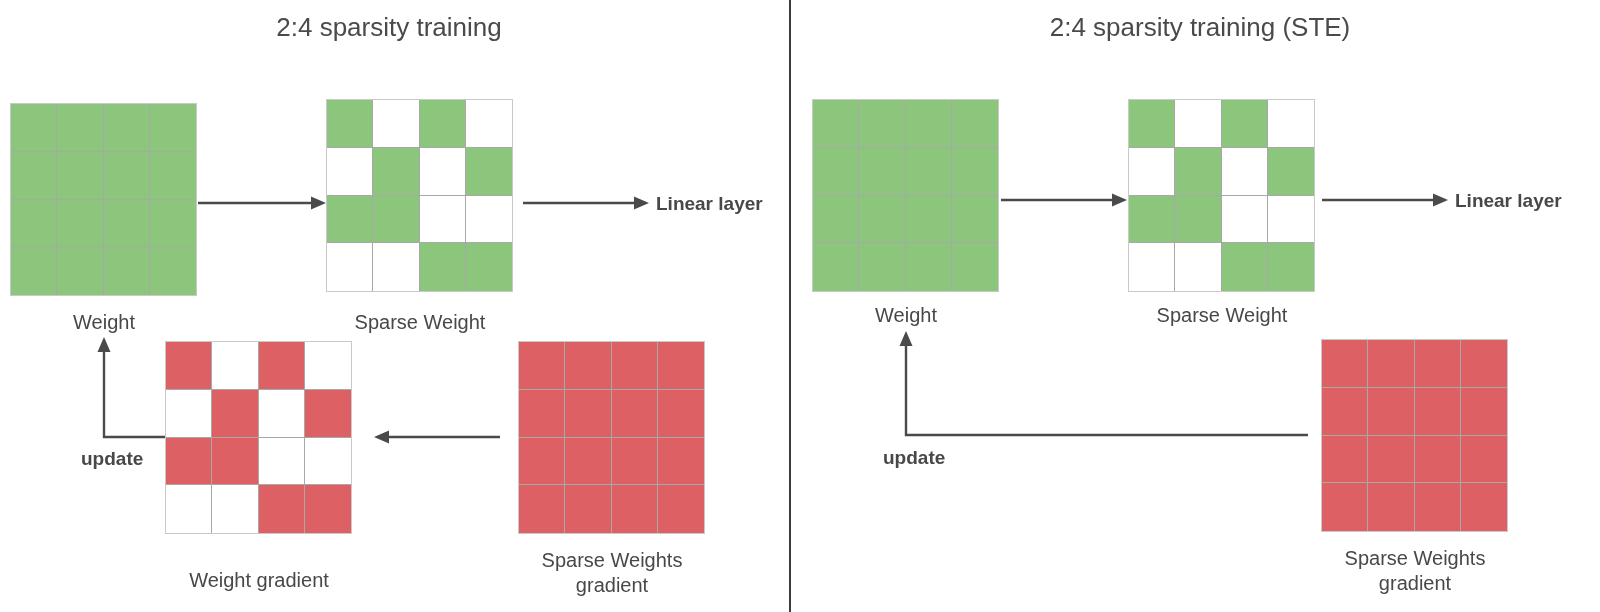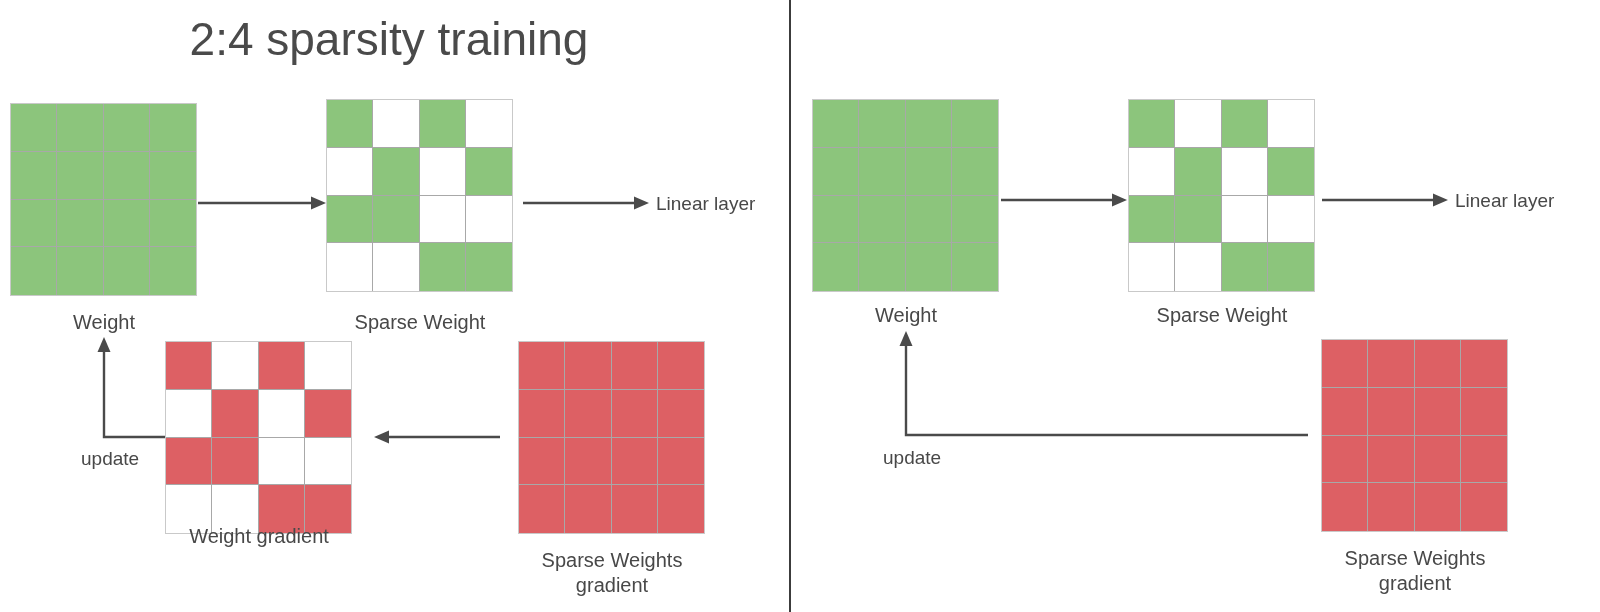--- a/index.html
+++ b/index.html
@@ -25,21 +25,21 @@
     top: 0;
     width: 2px;
     height: 612px;
     background: #3c3c3c;
   }
 
   
   .panel-title {
     position: absolute;
     text-align: center;
-    font-size: 46px;
+    font-size: 26px;
     color: #4a4a4a;
     font-weight: 400;
     letter-spacing: 0px;
     white-space: nowrap;
   }
 
   
   .matrix {
     position: absolute;
     display: grid;
@@ -84,20 +84,21 @@
     position: absolute;
   }
   .arrow-elbow svg { display: block; overflow: visible; }
 
   
   .plain-label {
     position: absolute;
     font-size: 19px;
     color: #484848;
     white-space: nowrap;
+    font-weight: bold;
   }
 </style>
 </head>
 <body>
 
 <div id="canvas">
 
   <div class="divider" style="left:789px;"></div>
 
   <div class="panel-title" style="left:104px; top:12px; width:570px;">2:4 sparsity training</div>
@@ -176,21 +177,21 @@
       <div class="cell on-red"></div>
       <div class="cell on-red"></div>
       <div class="cell on-red"></div>
       <div class="cell off"></div>
       <div class="cell off"></div>
       <div class="cell off"></div>
       <div class="cell off"></div>
       <div class="cell on-red"></div>
       <div class="cell on-red"></div>
     </div>
-  <div class="caption" style="left:169px; top:524px; width:180px;">Weight gradient</div>
+  <div class="caption" style="left:169px; top:568px; width:180px;">Weight gradient</div>
 
   <div class="arrow-h" style="left:374px; top:426px; width:126px;">
     <svg width="126" height="22" viewBox="0 0 126 22">
       <line x1="126" y1="11" x2="15" y2="11" stroke="#4a4a4a" stroke-width="2.4"></line>
       <polygon points="15,4.5 0,11 15,17.5" fill="#4a4a4a"></polygon>
     </svg>
   </div>
 
   <div class="matrix" id="m-l-sparse-grad" style="left:518px; top:341px; width:187px; height:193px;">
       <div class="cell on-red"></div>
@@ -206,20 +207,21 @@
       <div class="cell on-red"></div>
       <div class="cell on-red"></div>
       <div class="cell on-red"></div>
       <div class="cell on-red"></div>
       <div class="cell on-red"></div>
       <div class="cell on-red"></div>
     </div>
   <div class="caption" style="left:522px; top:548px; width:180px;">Sparse Weights
 gradient</div>
 
+  <div class="panel-title" style="left:885px; top:12px; width:630px;">2:4 sparsity training (STE)</div>
 
   <div class="matrix" id="m-r-weight" style="left:812px; top:99px; width:187px; height:193px;">
       <div class="cell on-green"></div>
       <div class="cell on-green"></div>
       <div class="cell on-green"></div>
       <div class="cell on-green"></div>
       <div class="cell on-green"></div>
       <div class="cell on-green"></div>
       <div class="cell on-green"></div>
       <div class="cell on-green"></div>

